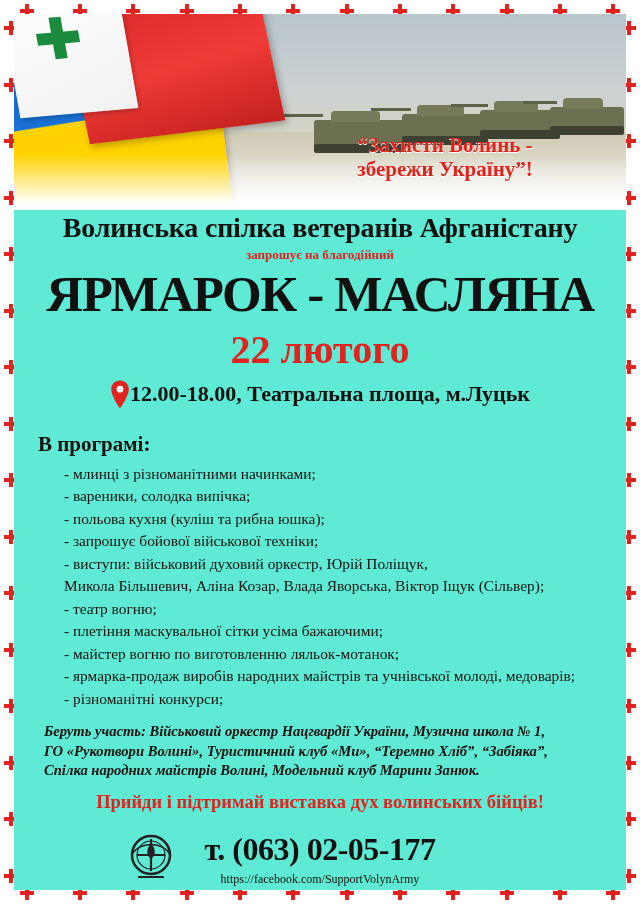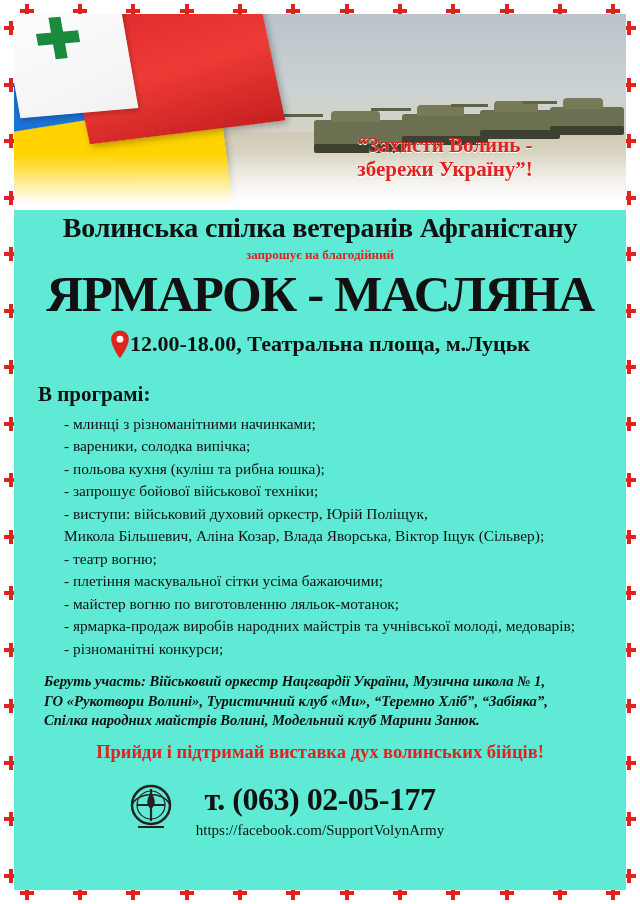--- a/index.html
+++ b/index.html
@@ -281,21 +281,21 @@
   .phone {
     text-align: center;
     font-weight: bold;
     font-size: 32px;
     color: #111;
     padding-top: 12px;
     letter-spacing: -0.5px;
   }
   .fb {
     text-align: center;
-    font-size: 15px;
+    font-size: 12px;
     color: #111;
     margin-top: 4px;
   }
 </style>
 </head>
 <body>
 
 <div class="poster">
 
   <div class="border-frame"></div>
@@ -396,20 +396,21 @@
     <div class="slogan">
       <div>“Захисти Волинь -</div>
       <div>збережи Україну”!</div>
     </div>
 
     <div class="content">
 
       <div class="org-line">Волинська спілка ветеранів Афганістану</div>
       <div class="invite-line">запрошує на благодійний</div>
       <div class="title">ЯРМАРОК - МАСЛЯНА</div>
+      <div class="date">22 лютого</div>
 
       <div class="place-row">
         <span class="pin">
           <svg viewBox="0 0 20 28" width="20" height="28" aria-hidden="true">
             <path d="M10 0.5C5 0.5 1.2 4.3 1.2 9.2c0 6.4 7.4 17.4 8.1 18.2.3.4.9.4 1.2 0 .8-.9 8.3-11.8 8.3-18.2C18.8 4.3 15 .5 10 .5z" fill="#e0231e"></path>
             <circle cx="10" cy="9.2" r="3.4" fill="#ffffff"></circle>
           </svg>
         </span>
         <span class="place-text">12.00-18.00, Театральна площа, м.Луцьк</span>
       </div>

